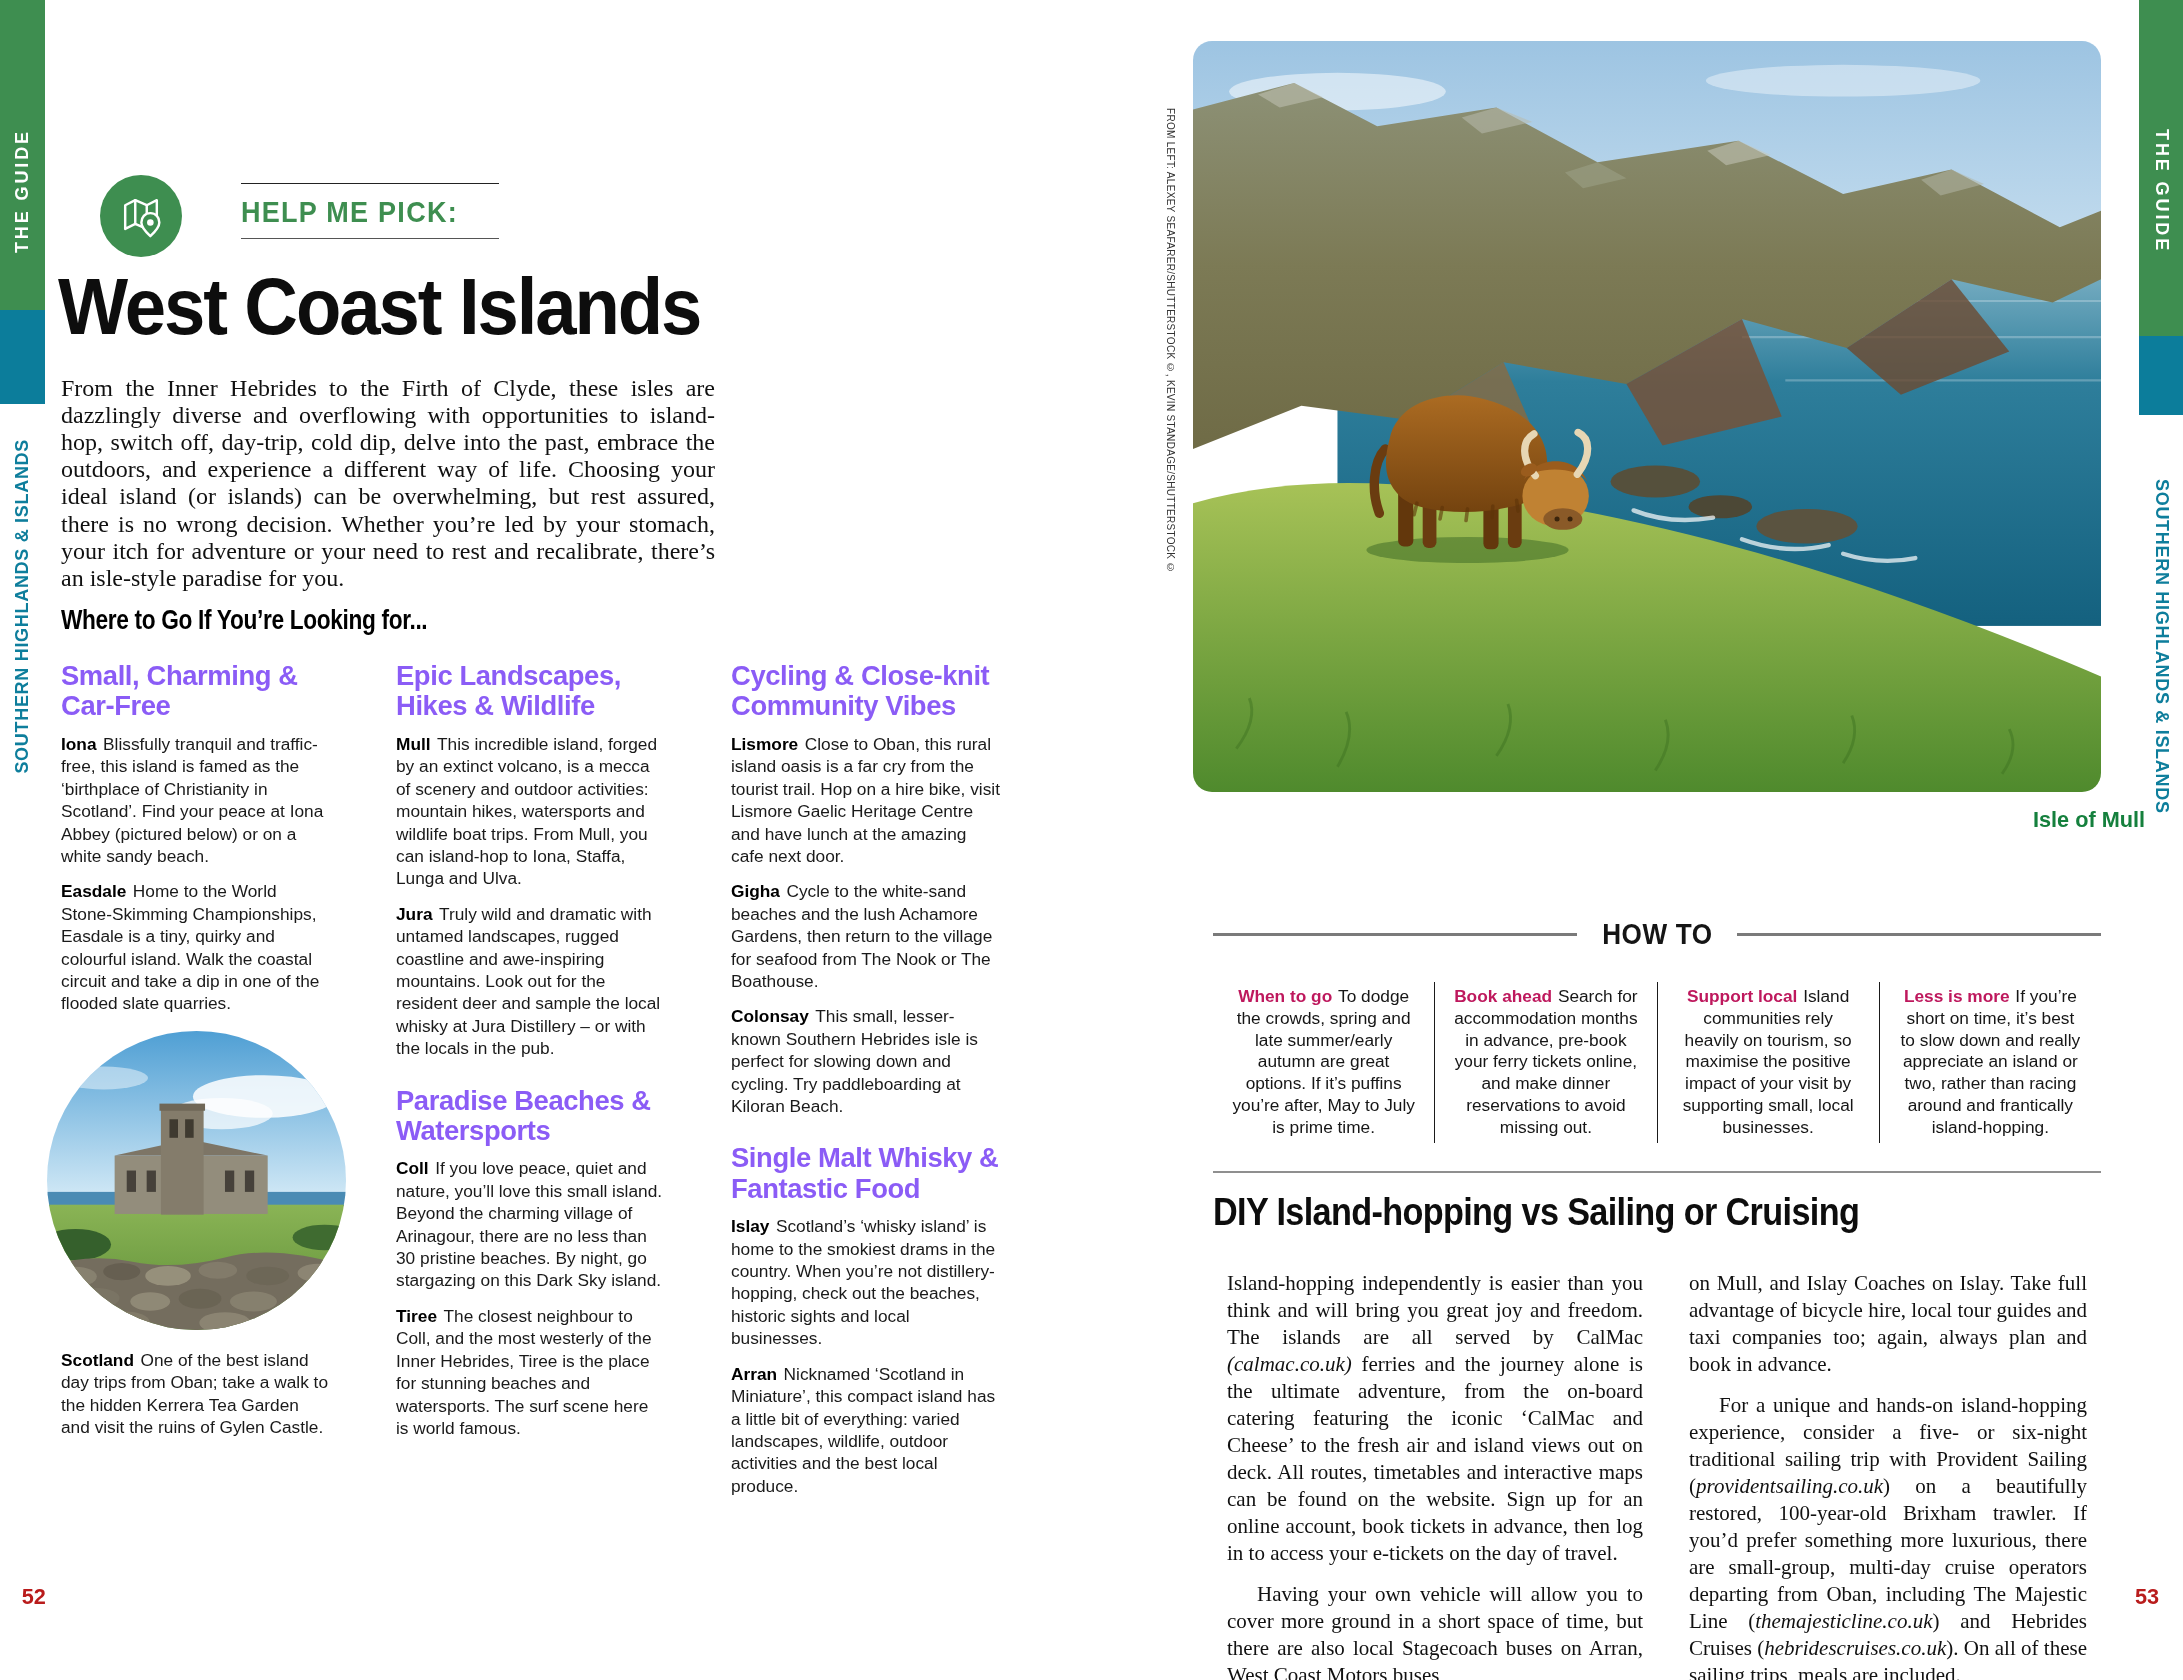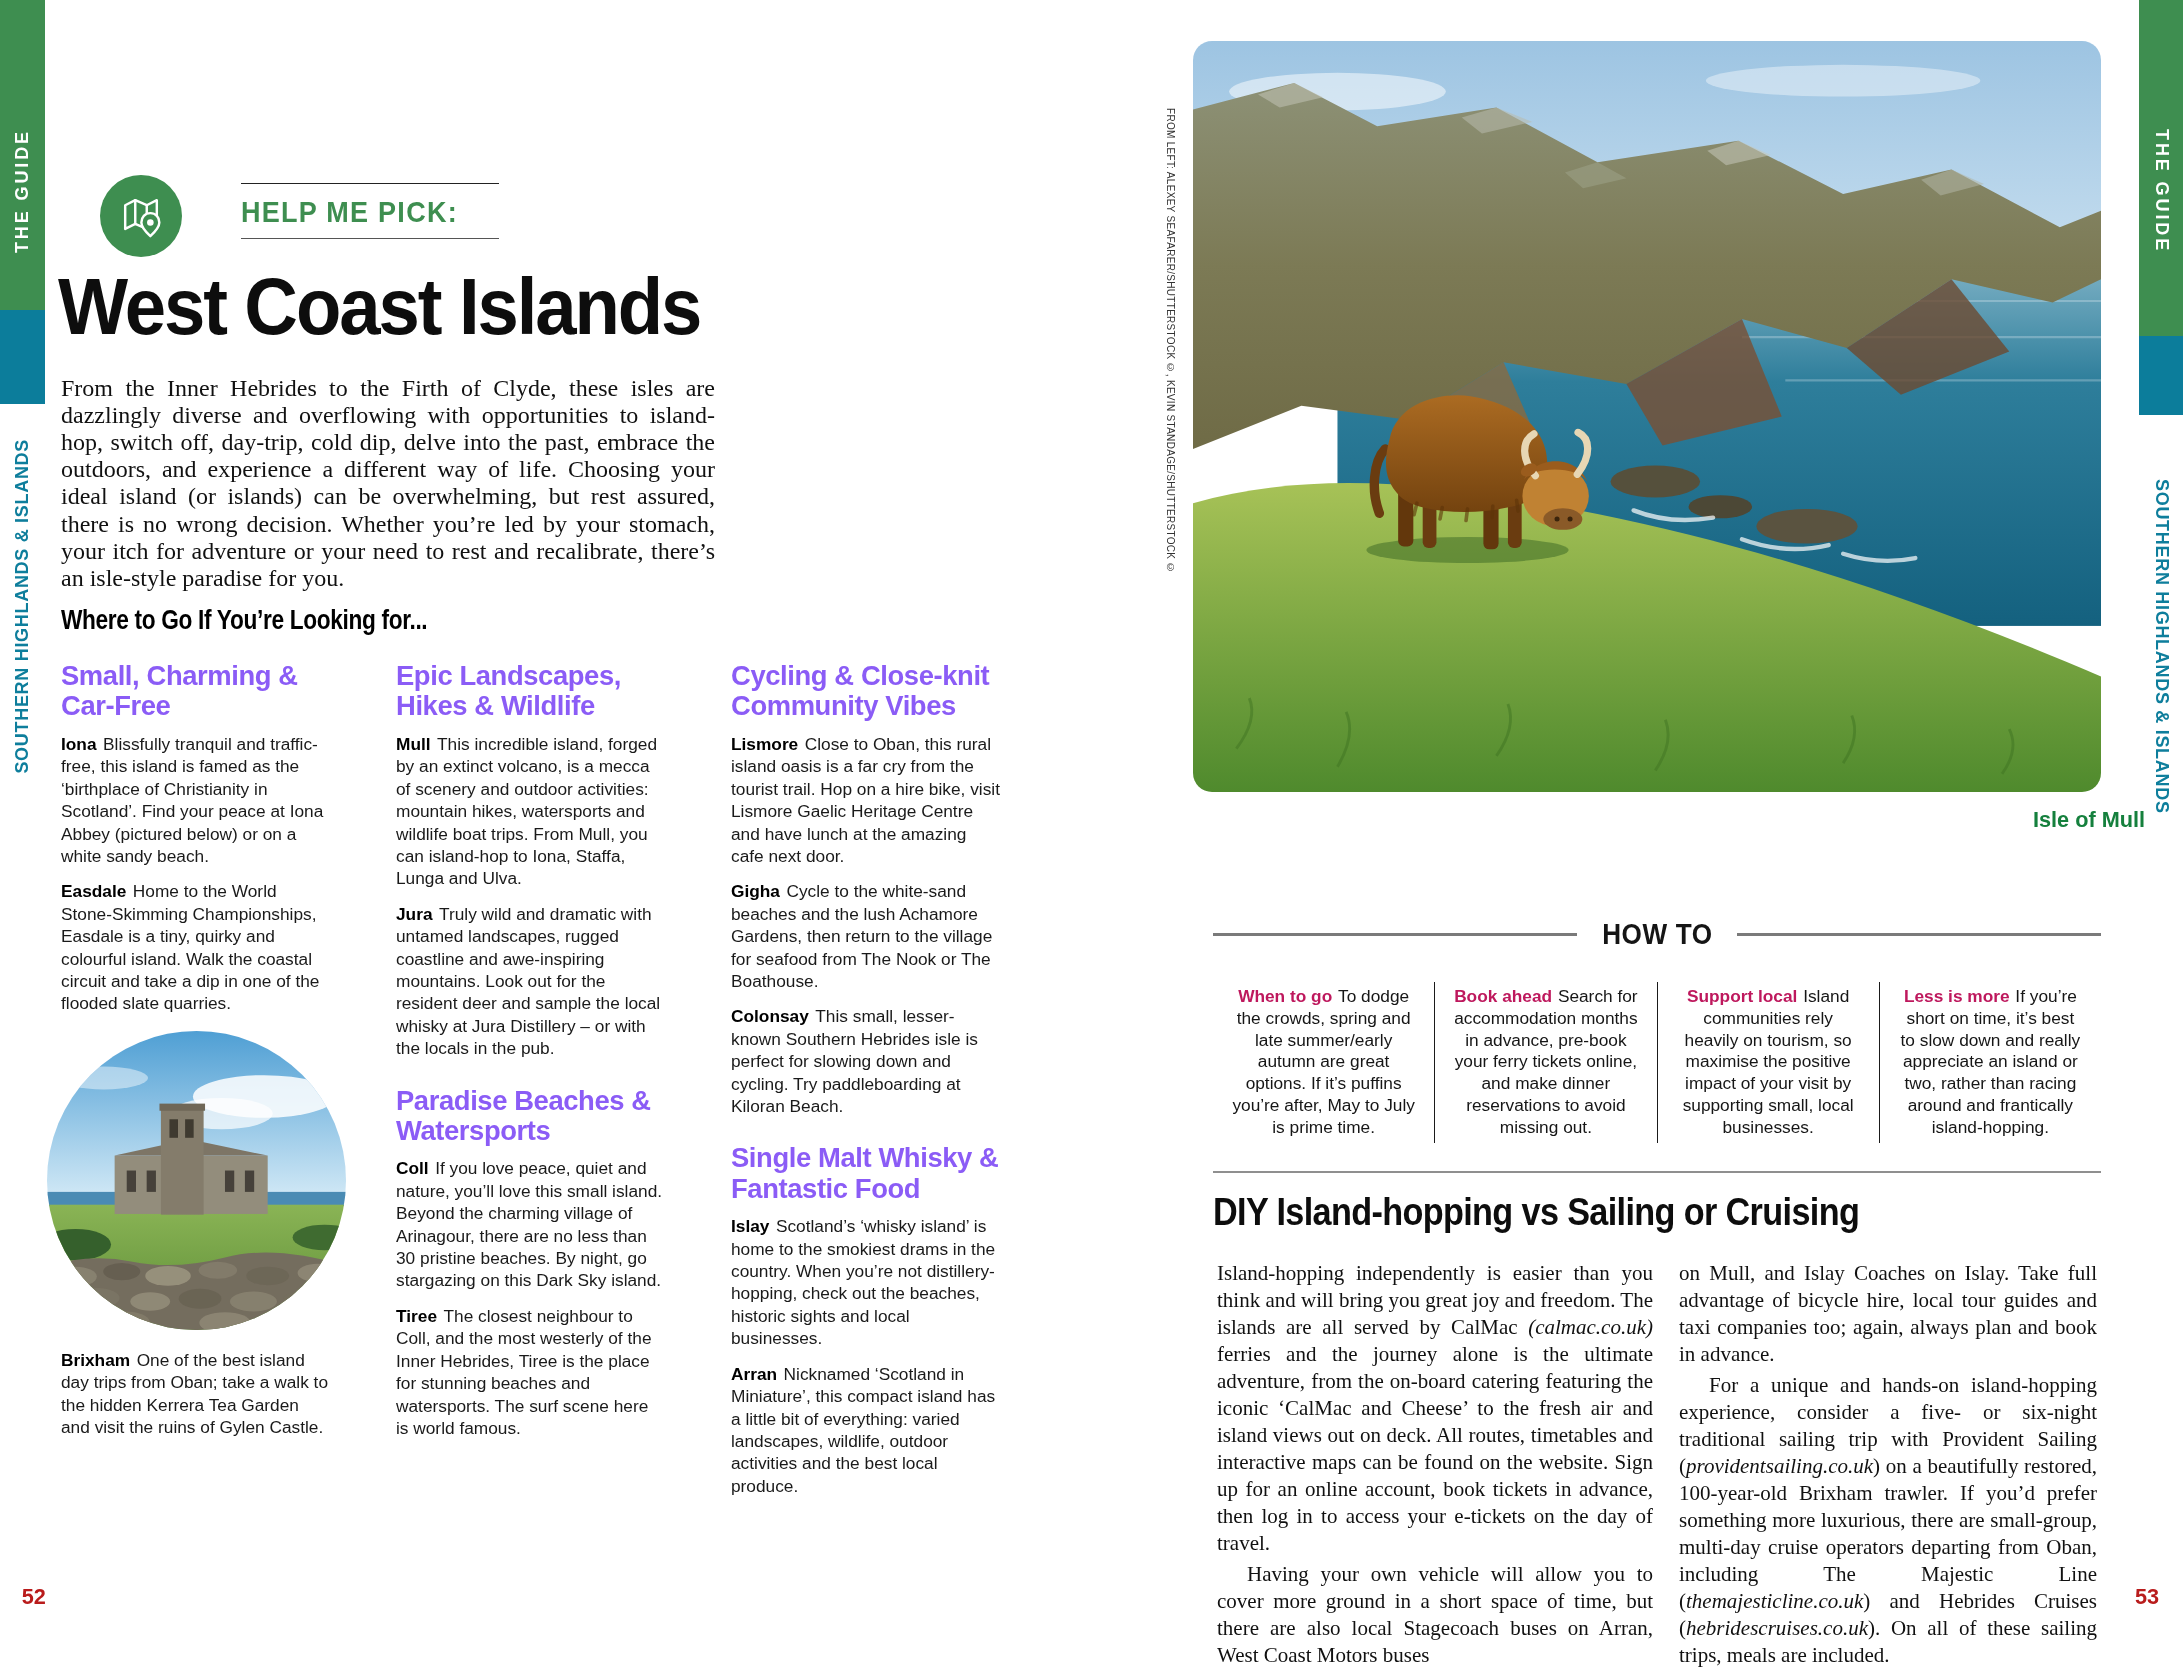--- a/index.html
+++ b/index.html
@@ -49,21 +49,21 @@
   .howto-item + .howto-item{border-left:1.4px solid #1a1a1a;}
   .howto-item b{color:#be185d;padding-right:5.8px;}
   .big-rule{position:absolute;left:1213px;top:1171px;width:888px;height:2.2px;background:#8f8f8f;}
   
   .article-heading{position:absolute;left:1213px;top:1191px;font-size:38px;font-weight:bold;letter-spacing:-0.7px;
                    transform:scaleX(.9);transform-origin:left top;white-space:nowrap;color:#0d0d0d;}
   .article-col{position:absolute;top:1256px;font-family:"Liberation Serif",serif;font-size:21px;
                line-height:27px;text-align:justify;color:#111;}
   .article-col-1{left:1213px;width:444px;}
   .article-col-2{left:1675px;width:426px;}
-  .article-col p{margin:4px;}
+  .article-col p{margin:14px;}
   .article-col p.indented{text-indent:30px;}
   .article-col i{font-style:italic;}
   
   .pagenum{position:absolute;top:1584px;font-size:21.7px;font-weight:bold;color:#b91c1c;}
   .pagenum-left{left:21.7px;}
   .pagenum-right{left:2065px;width:94px;text-align:right;}
 </style>
 </head>
 <body>
 
@@ -156,21 +156,21 @@
           <ellipse cx="145" cy="380" rx="28" ry="13" fill="#938c79"></ellipse>
           <ellipse cx="215" cy="376" rx="30" ry="14" fill="#6a6354"></ellipse>
           <ellipse cx="290" cy="380" rx="33" ry="14" fill="#898270"></ellipse>
           <ellipse cx="360" cy="378" rx="28" ry="13" fill="#756e5e"></ellipse>
           <ellipse cx="110" cy="408" rx="34" ry="14" fill="#837c6a"></ellipse>
           <ellipse cx="250" cy="410" rx="36" ry="15" fill="#8e8775"></ellipse>
         </g>
       </svg>
     </div>
 
-    <p class="entry"><b>Brixham</b><span>One of the best island day trips from Oban; take a walk to the hidden Kerrera Tea Garden and visit the ruins of Gylen Castle.</span></p>
+    <p class="entry"><b>Scotland</b><span>One of the best island day trips from Oban; take a walk to the hidden Kerrera Tea Garden and visit the ruins of Gylen Castle.</span></p>
   </div>
 
   <div class="island-col col-2">
     <h3 class="col-heading">Epic Landscapes, Hikes &amp; Wildlife</h3>
     <p class="entry"><b>Mull</b><span>This incredible island, forged by an extinct volcano, is a mecca of scenery and outdoor activities: mountain hikes, watersports and wildlife boat trips. From Mull, you can island-hop to Iona, Staffa, Lunga and Ulva.</span></p>
     <p class="entry"><b>Jura</b><span>Truly wild and dramatic with untamed landscapes, rugged coastline and awe-inspiring mountains. Look out for the resident deer and sample the local whisky at Jura Distillery – or with the locals in the pub.</span></p>
     <h3 class="col-heading later">Paradise Beaches &amp; Watersports</h3>
     <p class="entry"><b>Coll</b><span>If you love peace, quiet and nature, you’ll love this small island. Beyond the charming village of Arinagour, there are no less than 30 pristine beaches. By night, go stargazing on this Dark Sky island.</span></p>
     <p class="entry"><b>Tiree</b><span>The closest neighbour to Coll, and the most westerly of the Inner Hebrides, Tiree is the place for stunning beaches and watersports. The surf scene here is world famous.</span></p>
   </div>

